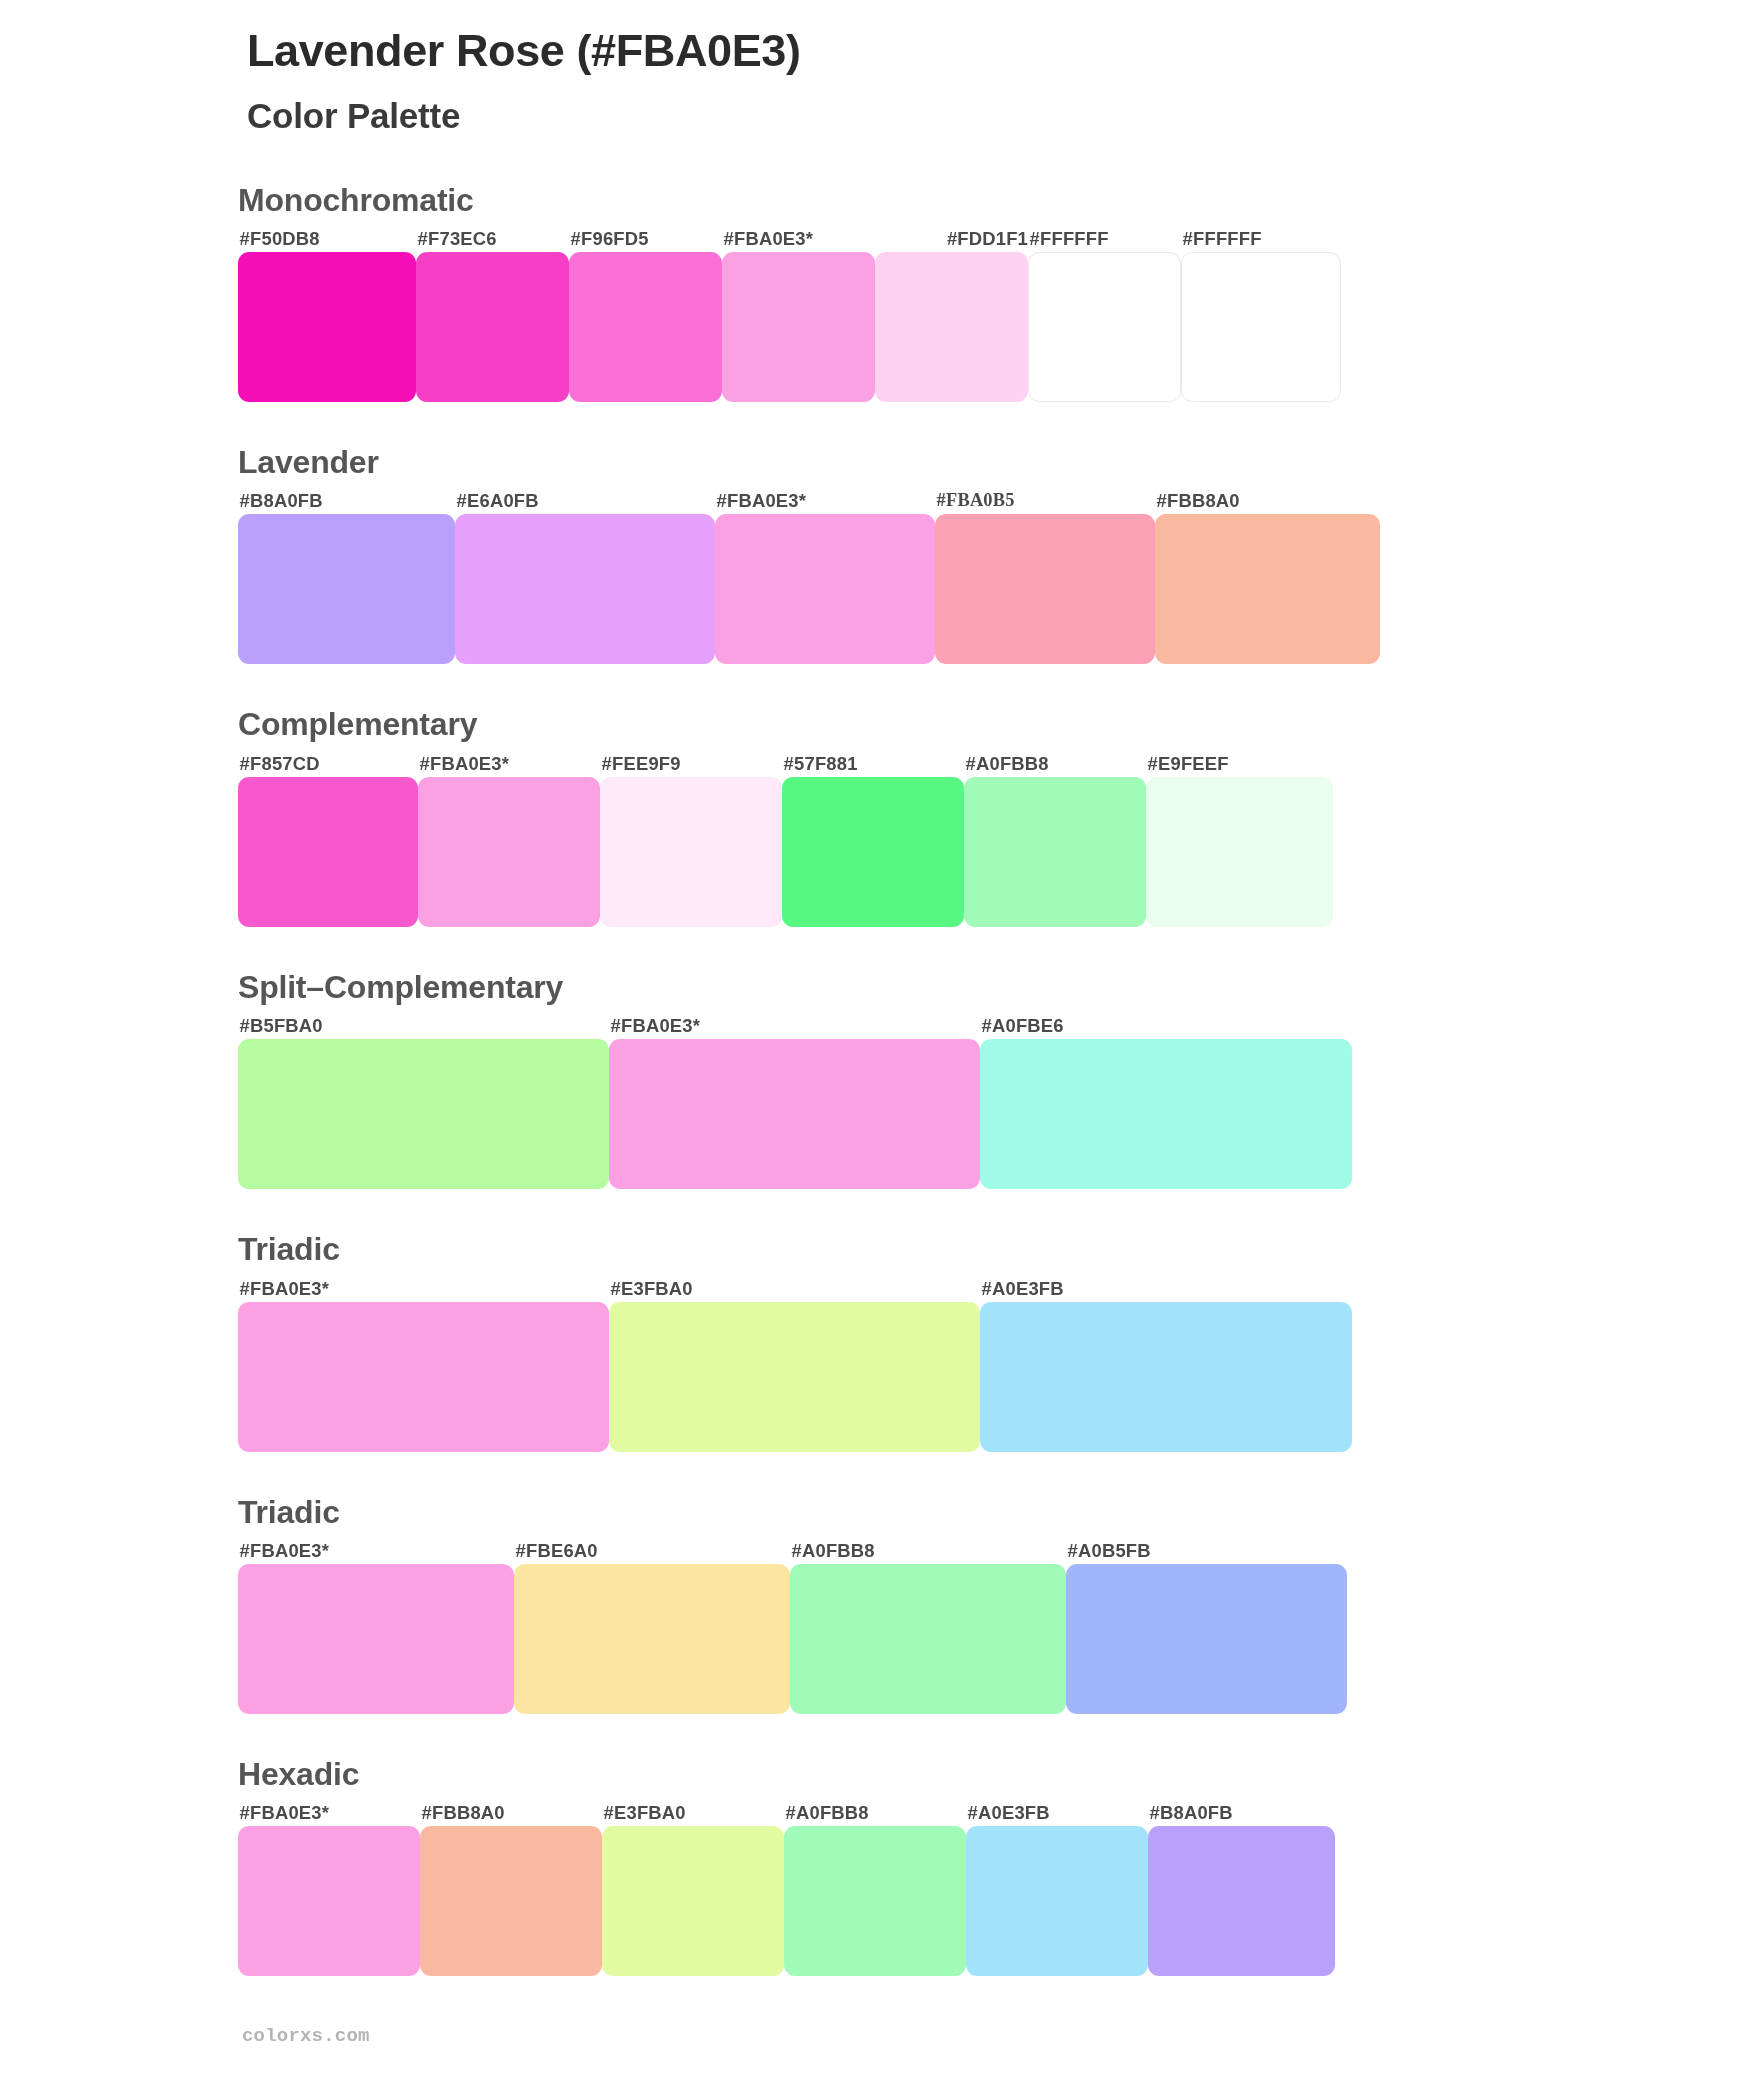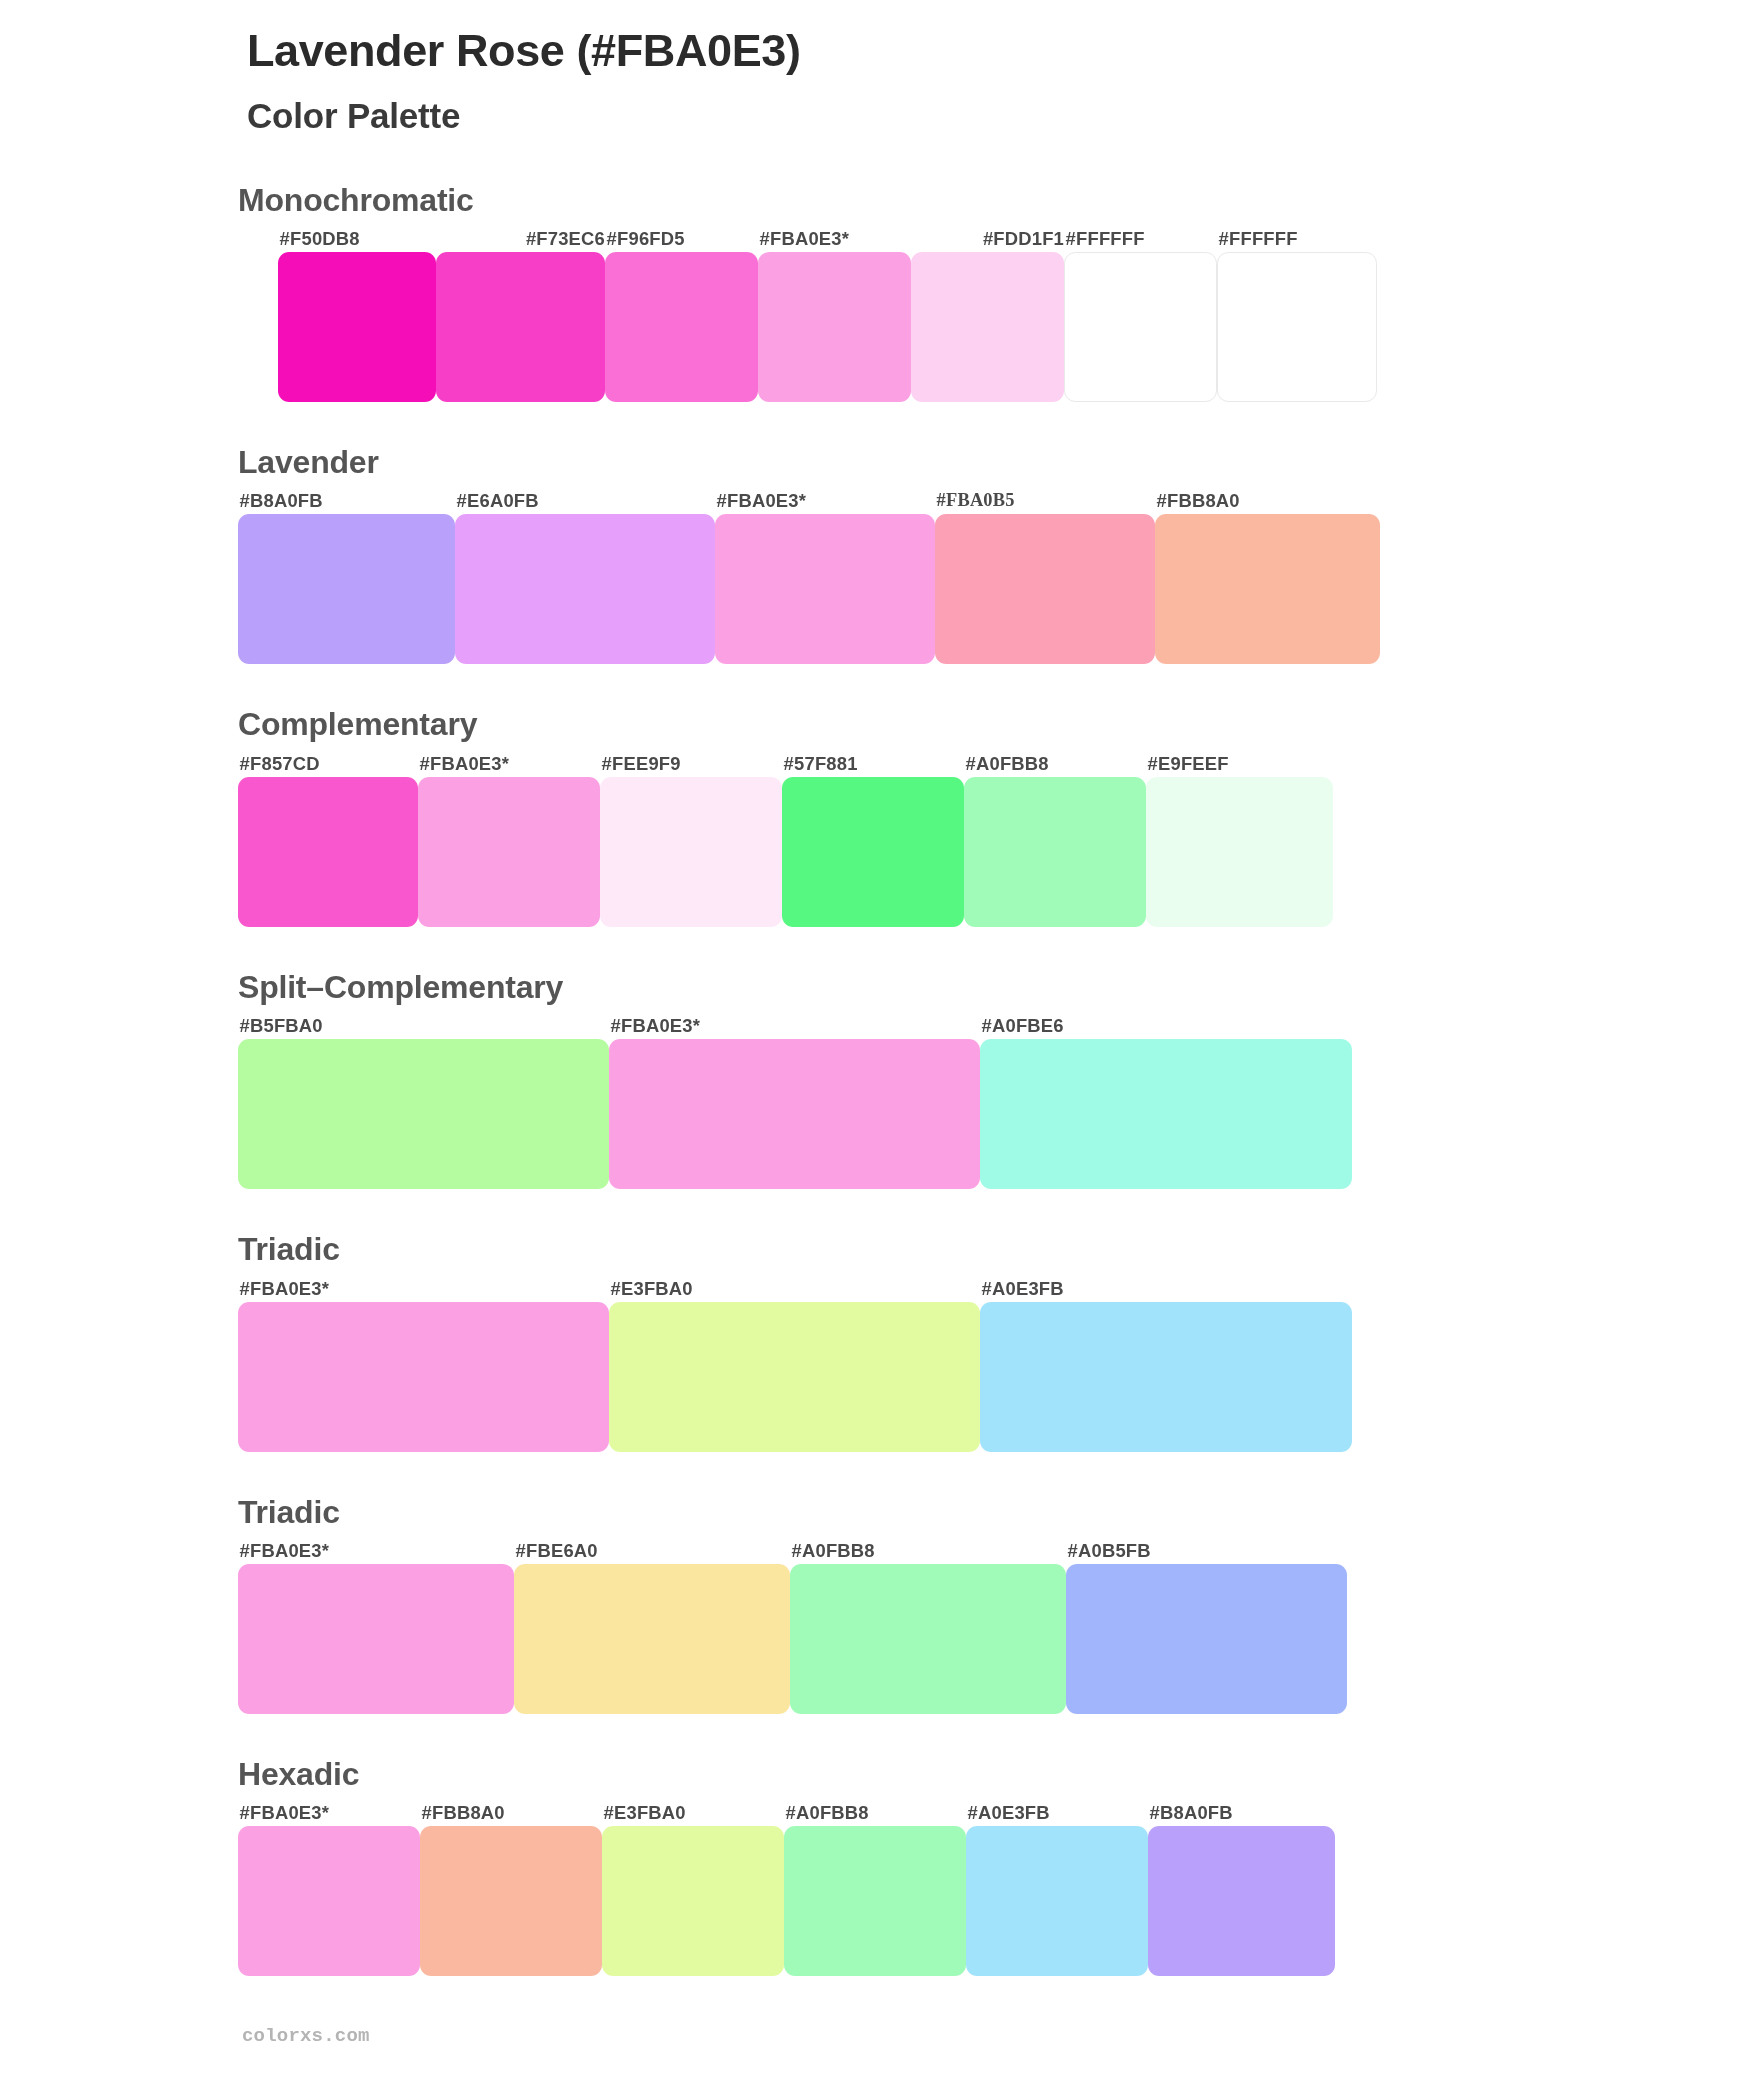--- a/index.html
+++ b/index.html
@@ -117,25 +117,25 @@
 
   <div class="header">
     <h1 class="title">Lavender Rose (#FBA0E3)</h1>
     <h2 class="subtitle">Color Palette</h2>
   </div>
 
   <div class="sections" id="sections-root">
       <div class="section sec-mono">
         <div class="section-heading">Monochromatic</div>
         <div class="swatch-row">
-          <div class="swatch" style="width: 158px; margin-left: 40px;">
+          <div class="swatch" style="width: 178px;">
             <div class="swatch-label">#F50DB8</div>
             <div class="swatch-chip" style="background: rgb(245, 13, 184);"></div>
           </div>
-          <div class="swatch" style="width: 169px; text-align: right;">
+          <div class="swatch" style="width: 153px;">
             <div class="swatch-label">#F73EC6</div>
             <div class="swatch-chip" style="background: rgb(247, 62, 198);"></div>
           </div>
           <div class="swatch" style="width: 153px;">
             <div class="swatch-label">#F96FD5</div>
             <div class="swatch-chip" style="background: rgb(249, 111, 213);"></div>
           </div>
           <div class="swatch" style="width: 153px;">
             <div class="swatch-label">#FBA0E3*</div>
             <div class="swatch-chip" style="background: rgb(251, 160, 227);"></div>

